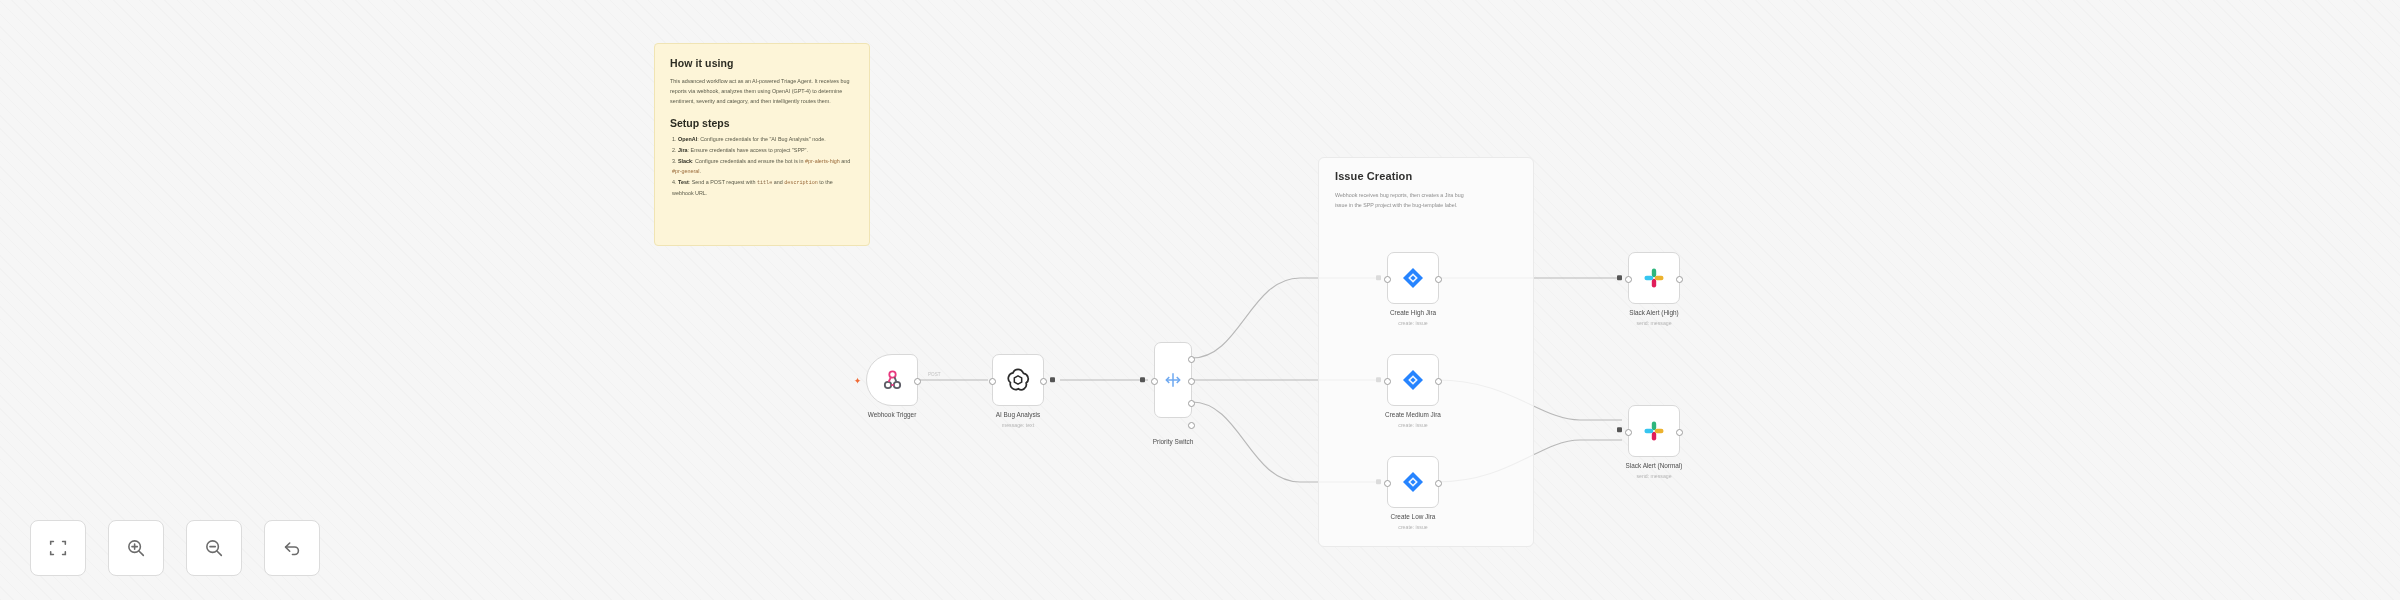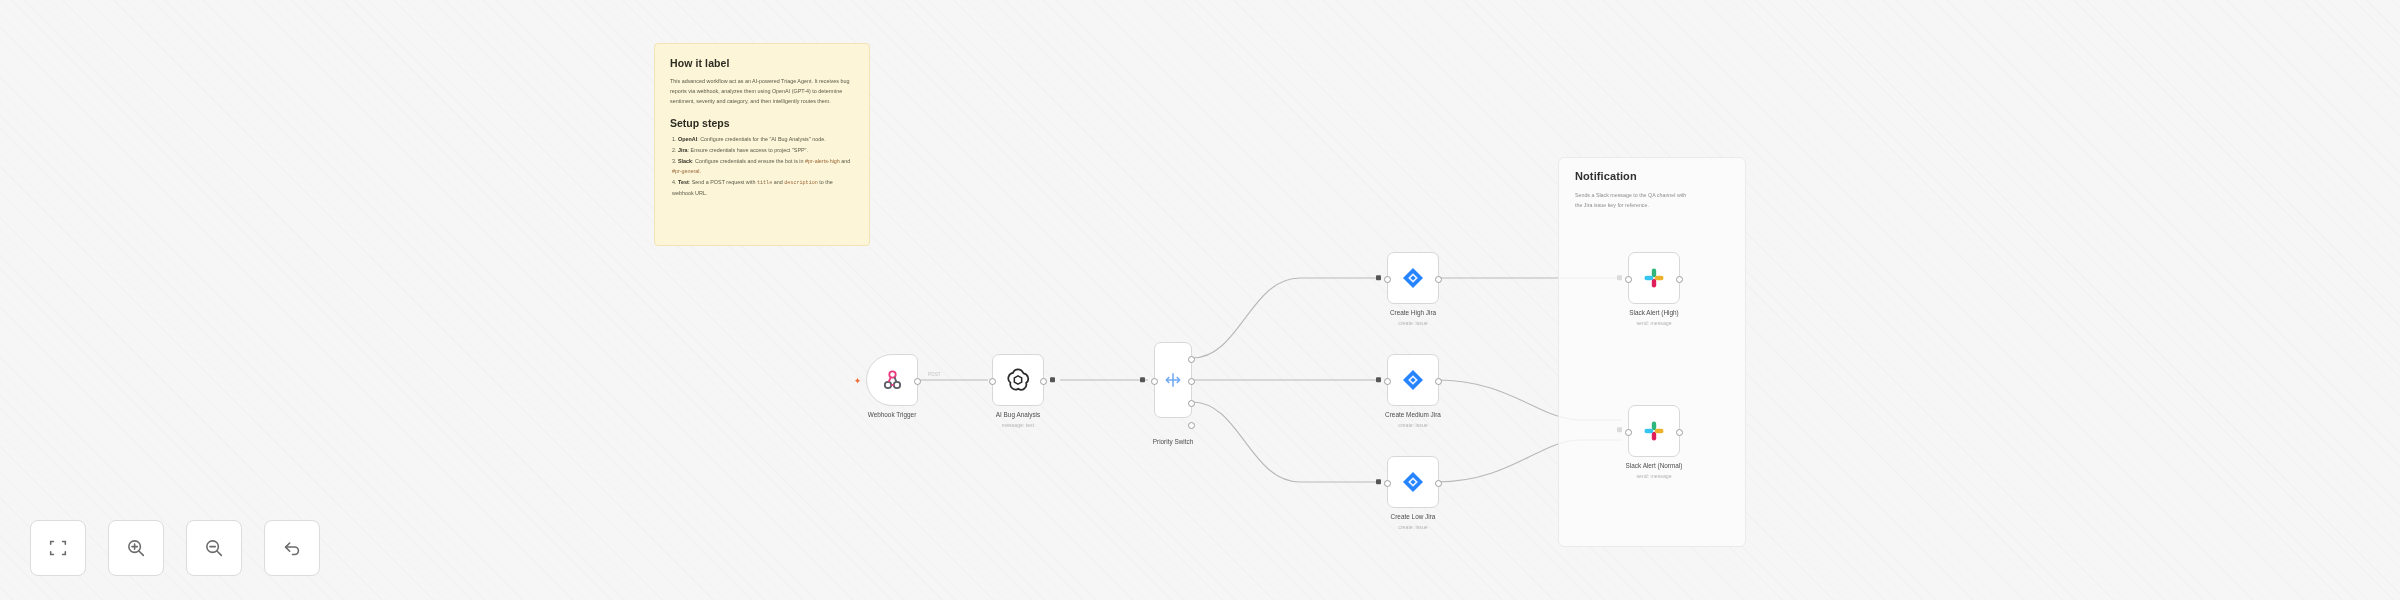--- a/index.html
+++ b/index.html
@@ -246,21 +246,21 @@
       <rect x="1140" y="377.2" width="5" height="5" rx="1"></rect>
       <rect x="1376" y="275.2" width="5" height="5" rx="1"></rect>
       <rect x="1376" y="377.2" width="5" height="5" rx="1"></rect>
       <rect x="1376" y="479.2" width="5" height="5" rx="1"></rect>
       <rect x="1617" y="275.2" width="5" height="5" rx="1"></rect>
       <rect x="1617" y="427.2" width="5" height="5" rx="1"></rect>
     </g>
   </svg>
 
   <div id="sticky-note">
-    <h3>How it label</h3>
+    <h3>How it using</h3>
     <p>This advanced workflow act as an AI-powered Triage Agent. It receives bug reports via webhook, analyzes them using OpenAI (GPT-4) to determine sentiment, severity and category, and then intelligently routes them.</p>
     <h4>Setup steps</h4>
     <ol style="list-style:none; padding-left:2px;">
       <li>
         <span>1.</span>
         <b>OpenAI</b><span>: Configure credentials for the "AI Bug Analysis" node.</span>
       </li>
       <li>
         <span>2.</span>
         <b>Jira</b><span>: Ensure credentials have access to project "SPP".</span>
@@ -277,28 +277,28 @@
         <b>Test</b><span>: Send a POST request with</span>
         <code>title</code>
         <span>and</span>
         <code class="lnk">description</code>
         <span>to the webhook URL.</span>
       </li>
     </ol>
   </div>
 
 
-
-  <div class="group-box" id="group-notif">
-    <div class="g-title">Notification</div>
+  <div class="group-box" id="group-issue">
+    <div class="g-title">Issue Creation</div>
     <div class="g-desc">
-      <div>Sends a Slack message to the QA channel with</div>
-      <div>the Jira issue key for reference.</div>
-    </div>
-  </div>
+      <div>Webhook receives bug reports, then creates a Jira bug</div>
+      <div>issue in the SPP project with the bug-template label.</div>
+    </div>
+  </div>
+
 
   <div class="node" style="left:866px; top:354px;">
     <div class="node-box trigger">
       <div class="bolt">✦</div>
       <svg width="24" height="24" viewBox="0 0 24 24">
         <circle cx="8" cy="17" r="3.2" fill="none" stroke="#5d5d66" stroke-width="1.8"></circle>
         <circle cx="17" cy="17" r="3.2" fill="none" stroke="#5d5d66" stroke-width="1.8"></circle>
         <circle cx="12.5" cy="6.5" r="3.2" fill="none" stroke="#E8387E" stroke-width="1.8"></circle>
         <path d="M11 9 L8.6 13.9" stroke="#E8387E" stroke-width="1.8" fill="none"></path>
         <path d="M14.5 9.2 L16.4 13.8" stroke="#5d5d66" stroke-width="1.8" fill="none"></path>

